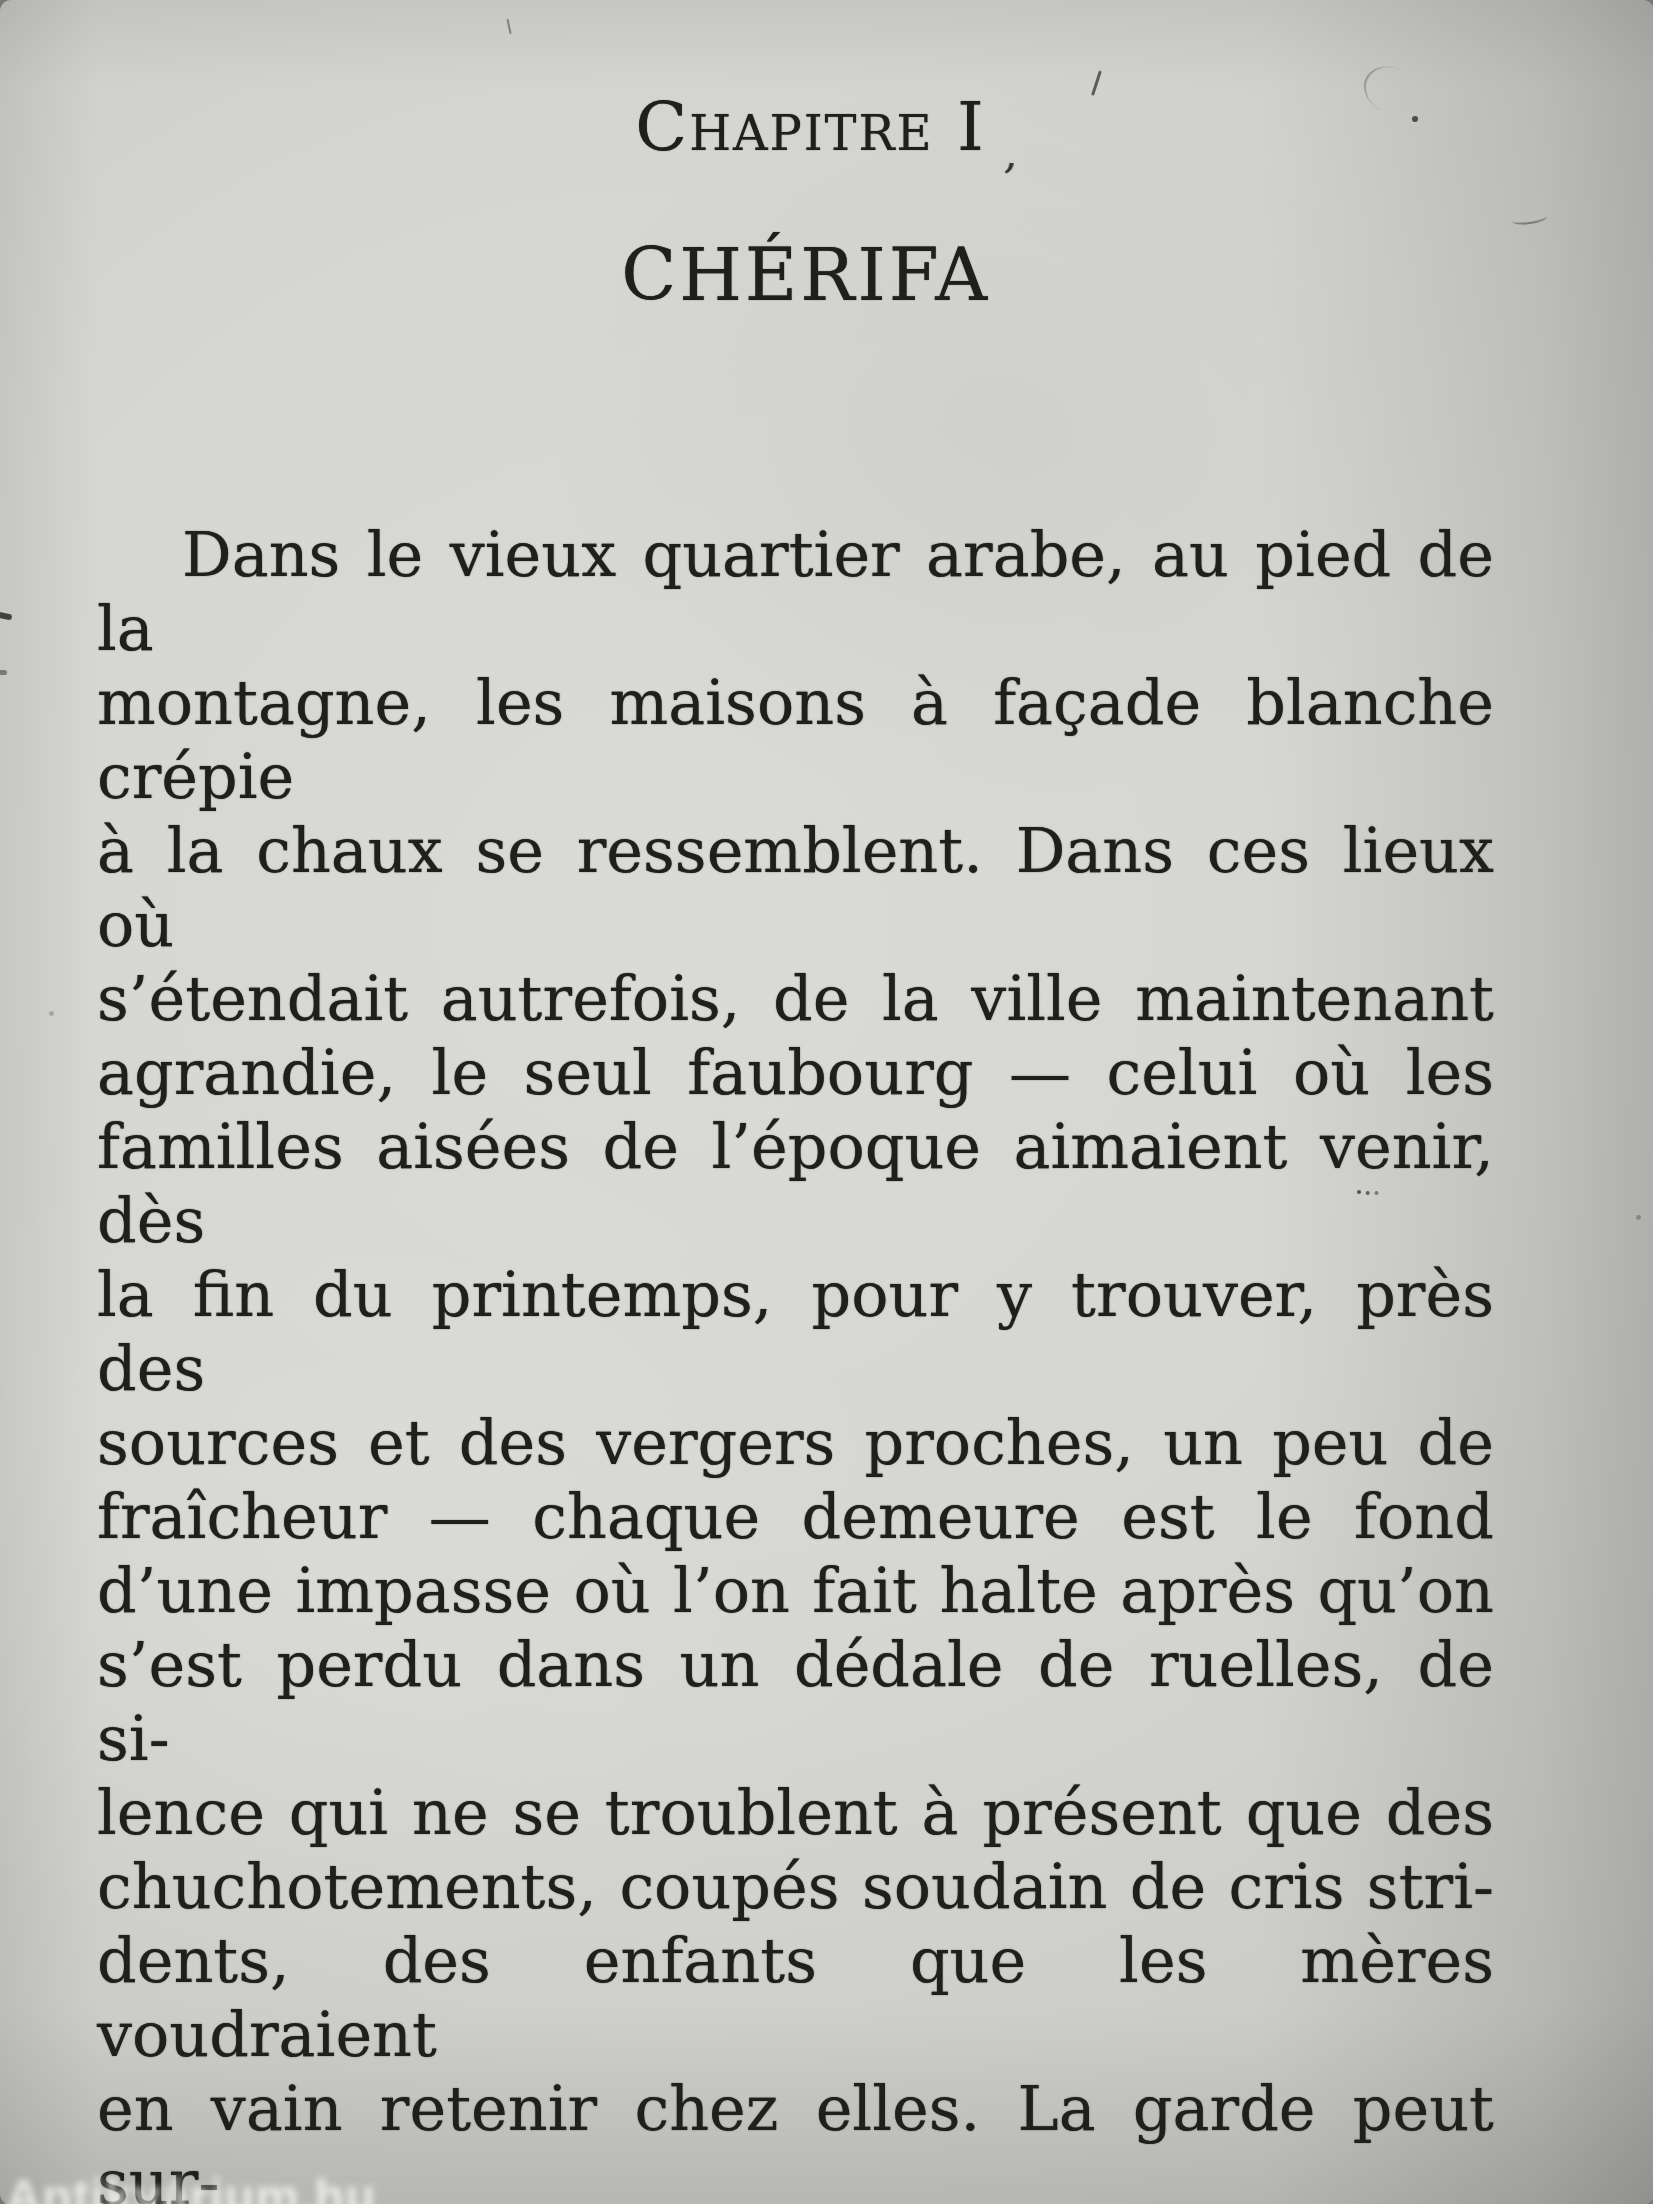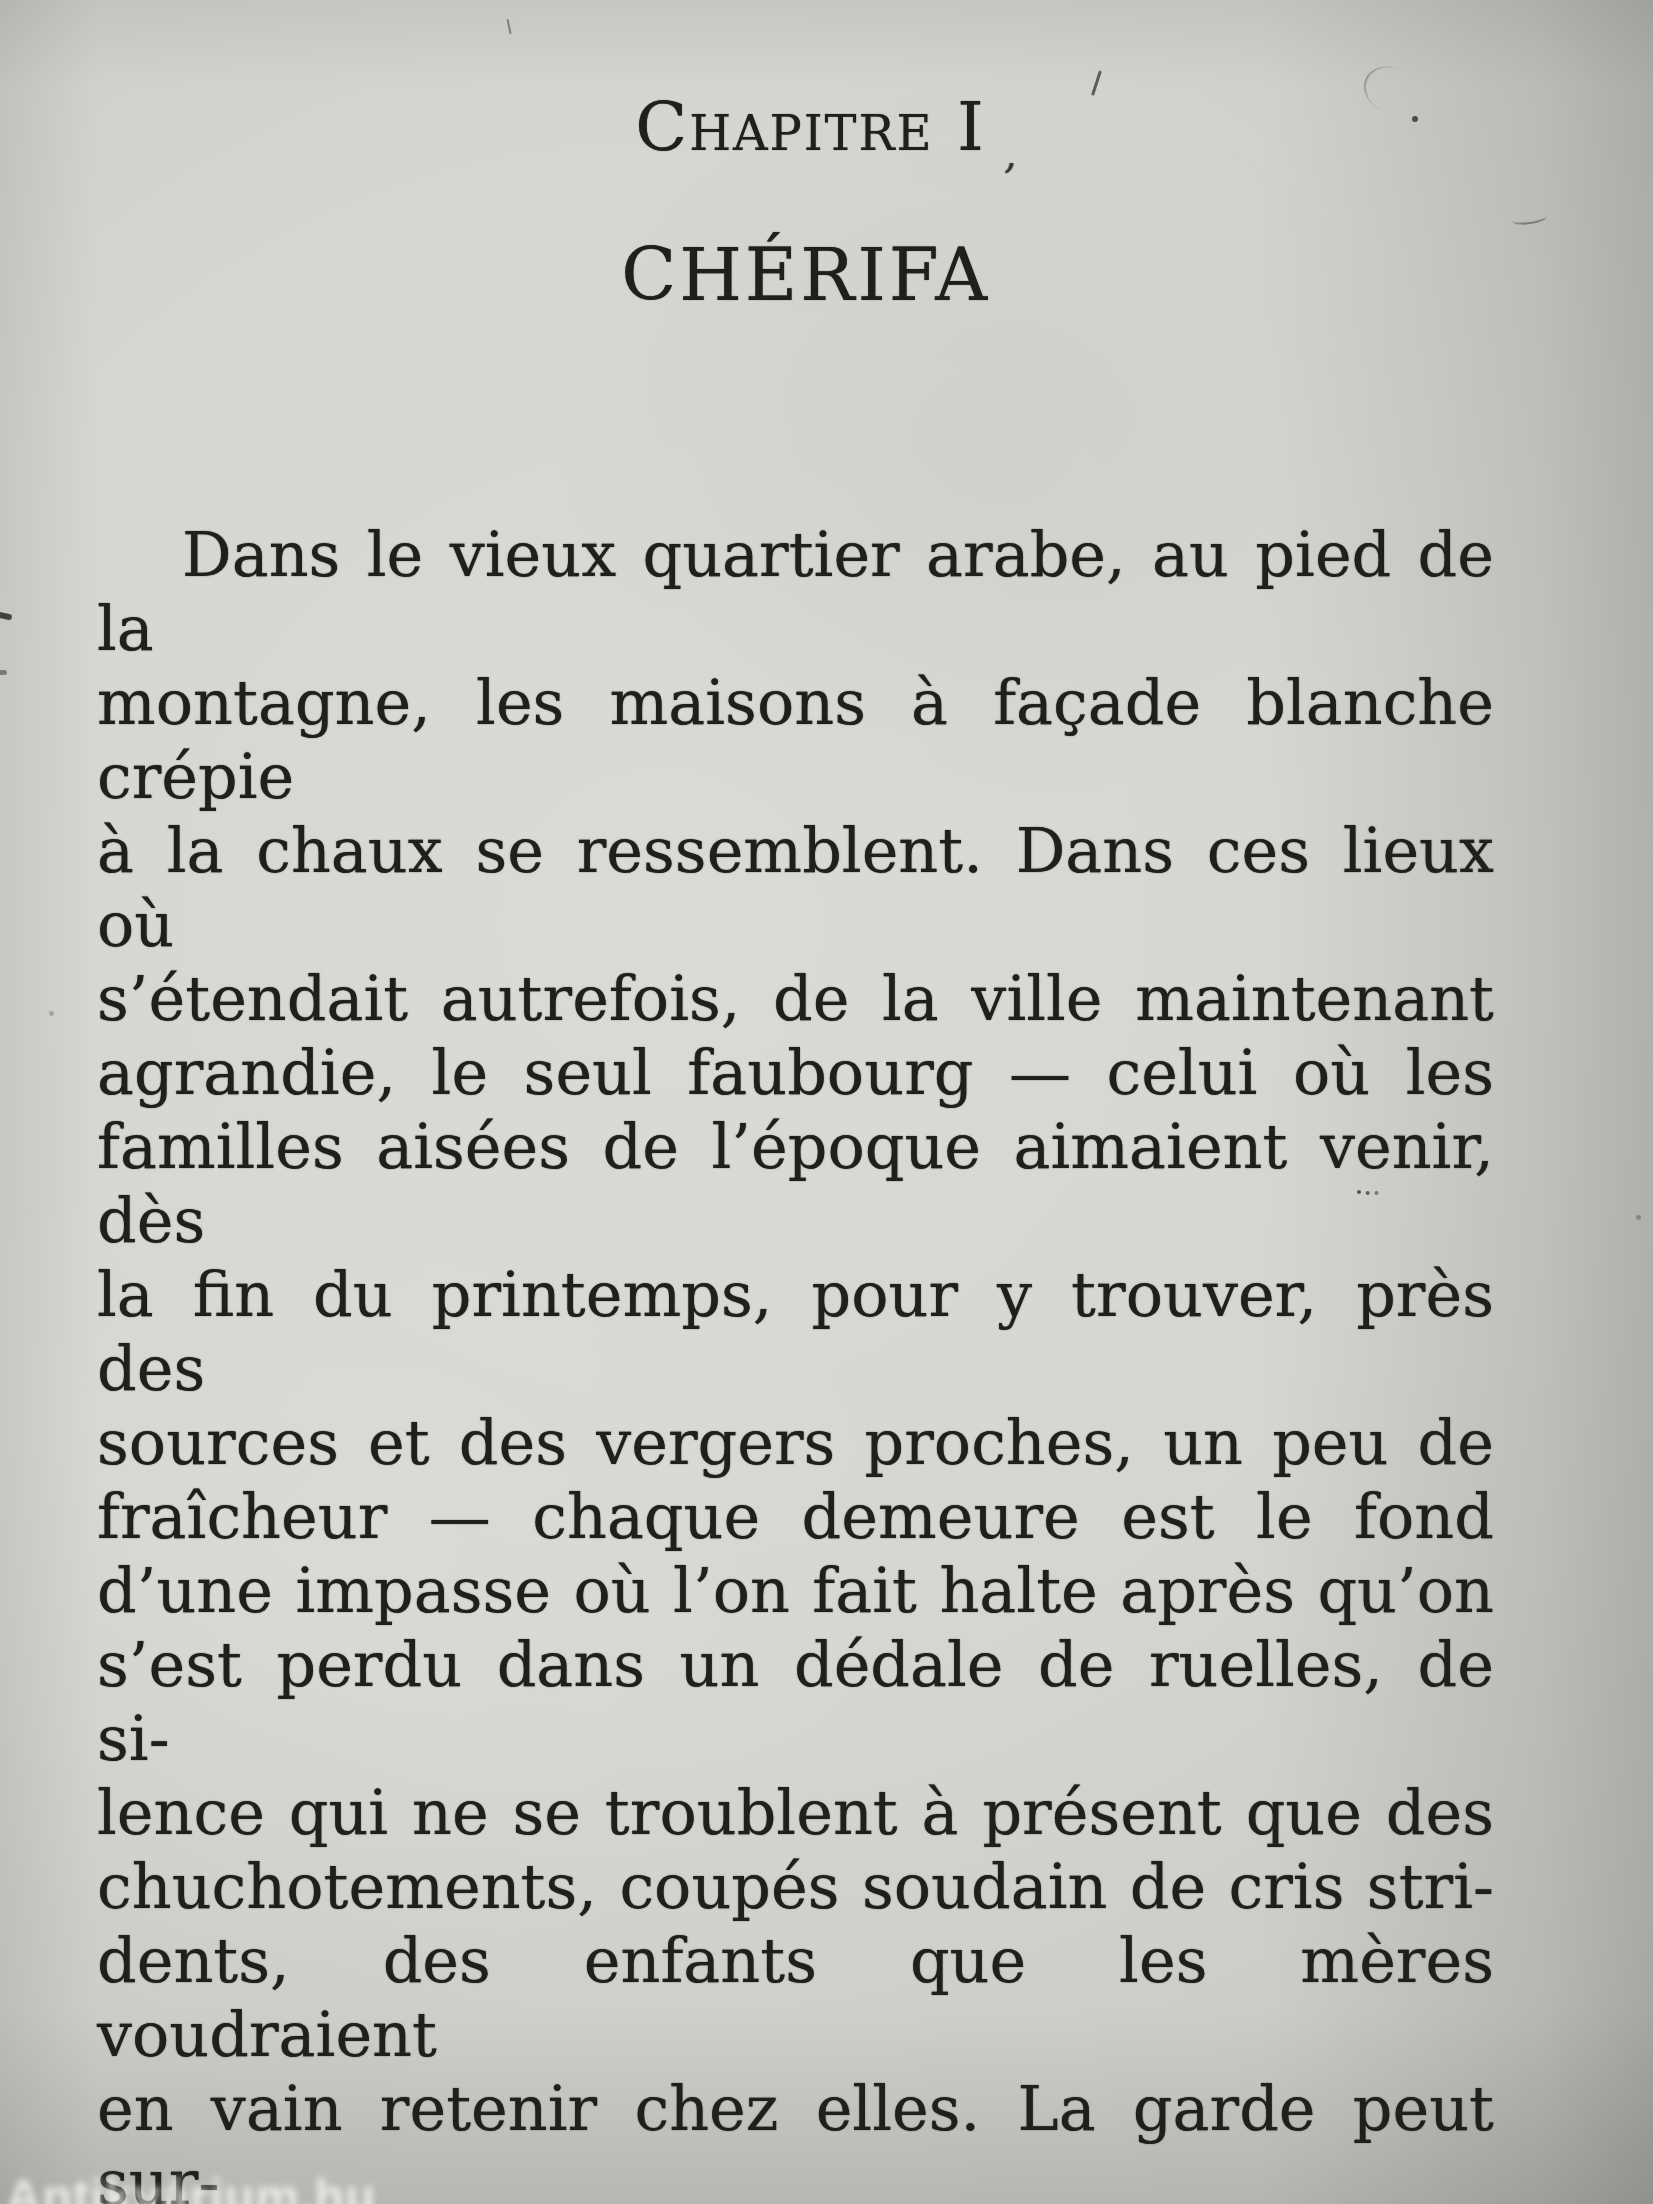--- a/index.html
+++ b/index.html
@@ -14,20 +14,21 @@
     overflow: hidden;
     background-color: #d2d2ce;
     background-image:
       radial-gradient(ellipse 50% 30% at 22% 70%, rgba(255,255,255,0.10), rgba(255,255,255,0) 70%),
       radial-gradient(ellipse 40% 25% at 60% 20%, rgba(0,0,0,0.03), rgba(0,0,0,0) 70%),
       linear-gradient(90deg, rgba(0,0,0,0.07) 0%, rgba(0,0,0,0.00) 6%, rgba(0,0,0,0.00) 76%, rgba(0,0,0,0.09) 93%, rgba(0,0,0,0.16) 100%),
       linear-gradient(180deg, rgba(0,0,0,0.06) 0%, rgba(0,0,0,0.00) 4%, rgba(0,0,0,0.00) 91%, rgba(0,0,0,0.10) 100%),
       radial-gradient(ellipse 115% 85% at 40% 42%, #dadad6 0%, #d5d5d1 42%, #c9c9c5 74%, #b3b3b0 100%);
     font-family: "DejaVu Serif", "Liberation Serif", serif;
     color: #201f1c;
+    border-radius: 11px;
   }
   .heading {
     position: absolute;
     left: 0;
     width: 100%;
     text-align: center;
     line-height: 1;
     white-space: nowrap;
     filter: blur(0.3px);
     text-shadow: 0 0 1px rgba(30,28,25,0.85);

